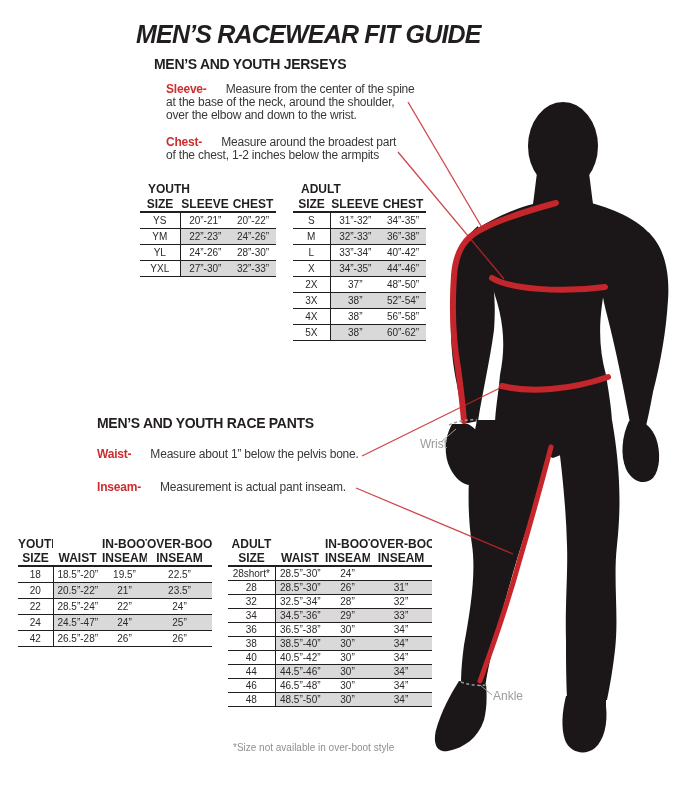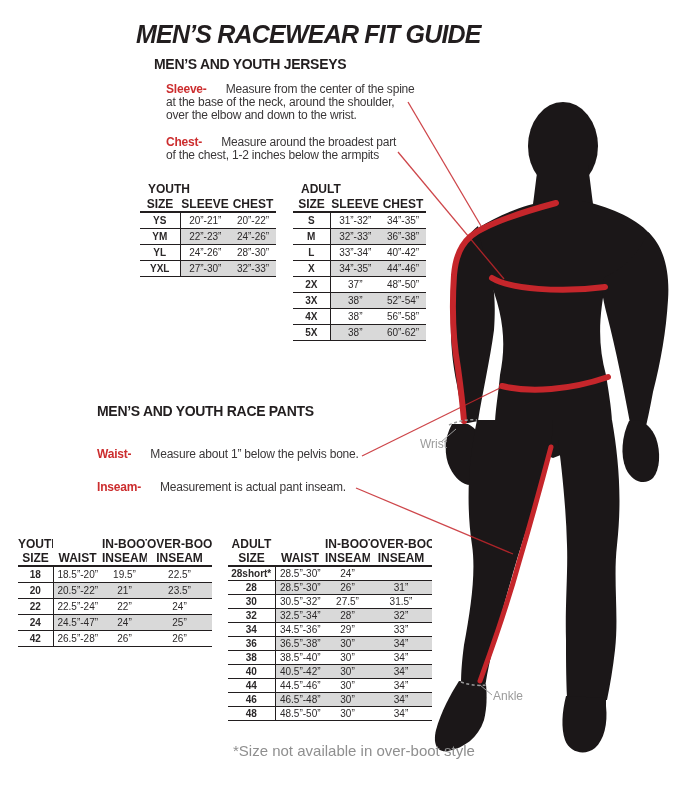--- a/index.html
+++ b/index.html
@@ -30,25 +30,25 @@
   .tablebox table{border-collapse:collapse;table-layout:fixed;width:100%;}
   .tablebox th,.tablebox td{padding:0;text-align:center;vertical-align:middle;overflow:hidden;white-space:nowrap;}
   .tablebox th{font-size:12px;font-weight:bold;color:var(--ink);}
   .tablebox .group-row th{height:13px;text-align:left;padding-left:8px;}
   .tablebox .head-top th{height:13px;}
   .tablebox .head-bottom th{height:14px;border-bottom:2px solid var(--ink);}
   .tablebox .head-single th{height:15px;border-bottom:2px solid var(--ink);}
   .tablebox tbody td{
     font-size:10px;color:#2c292a;border-bottom:1px solid var(--ink);height:15px;line-height:1;
   }
-  .tablebox tbody td:first-child{font-weight:bold;border-right:1.5px solid var(--ink);}
+  .tablebox tbody td:first-child{font-weight:normal;border-right:1.5px solid var(--ink);}
   .tablebox tbody tr:nth-child(even) td:not(:first-child){background:var(--stripe);}
   .tablebox.dense tbody td{height:13px;font-size:10px;}
   .tablebox.mid tbody td{height:15px;}
-  .footnote{font-size:15px;color:#8f8f8f;white-space:nowrap;text-align:center;}
+  .footnote{font-size:10px;color:#8f8f8f;white-space:nowrap;text-align:center;}
   .limb-label{font-size:12px;color:var(--gray-label);white-space:nowrap;}
   svg.figure{position:absolute;left:0;top:0;width:686px;height:800px;}
 </style>
 </head>
 <body>
 
 <div class="canvas">
 
   <svg class="figure" viewBox="0 0 686 800">
     <g fill="var(--silhouette)" stroke="none">
@@ -198,21 +198,21 @@
           </tr>
           <tr>
             <td>5X</td>
             <td>38”</td>
             <td>60”-62”</td>
           </tr>
         </tbody>
     </table>
   </div>
 
-  <div class="abs section-heading" style="left:97px;top:403px">MEN’S AND YOUTH RACE PANTS</div>
+  <div class="abs section-heading" style="left:97px;top:415px">MEN’S AND YOUTH RACE PANTS</div>
 
   <div class="abs para" style="left:97px;top:448px">
     <span class="rlabel">Waist-</span><span>Measure about 1” below the pelvis bone.</span>
   </div>
   <div class="abs para" style="left:97px;top:481px">
     <span class="rlabel">Inseam-</span><span>Measurement is actual pant inseam.</span>
   </div>
 
   <div class="abs tablebox" style="left:18px;top:537px;width:194px">
     <table>
@@ -244,21 +244,21 @@
             <td>22.5”</td>
           </tr>
           <tr>
             <td>20</td>
             <td>20.5”-22”</td>
             <td>21”</td>
             <td>23.5”</td>
           </tr>
           <tr>
             <td>22</td>
-            <td>22.5”-24”</td>
+            <td>28.5”-24”</td>
             <td>22”</td>
             <td>24”</td>
           </tr>
           <tr>
             <td>24</td>
             <td>24.5”-47”</td>
             <td>24”</td>
             <td>25”</td>
           </tr>
           <tr>
@@ -300,26 +300,20 @@
             <td>24”</td>
             <td></td>
           </tr>
           <tr>
             <td>28</td>
             <td>28.5”-30”</td>
             <td>26”</td>
             <td>31”</td>
           </tr>
           <tr>
-            <td>30</td>
-            <td>30.5”-32”</td>
-            <td>27.5”</td>
-            <td>31.5”</td>
-          </tr>
-          <tr>
             <td>32</td>
             <td>32.5”-34”</td>
             <td>28”</td>
             <td>32”</td>
           </tr>
           <tr>
             <td>34</td>
             <td>34.5”-36”</td>
             <td>29”</td>
             <td>33”</td>

